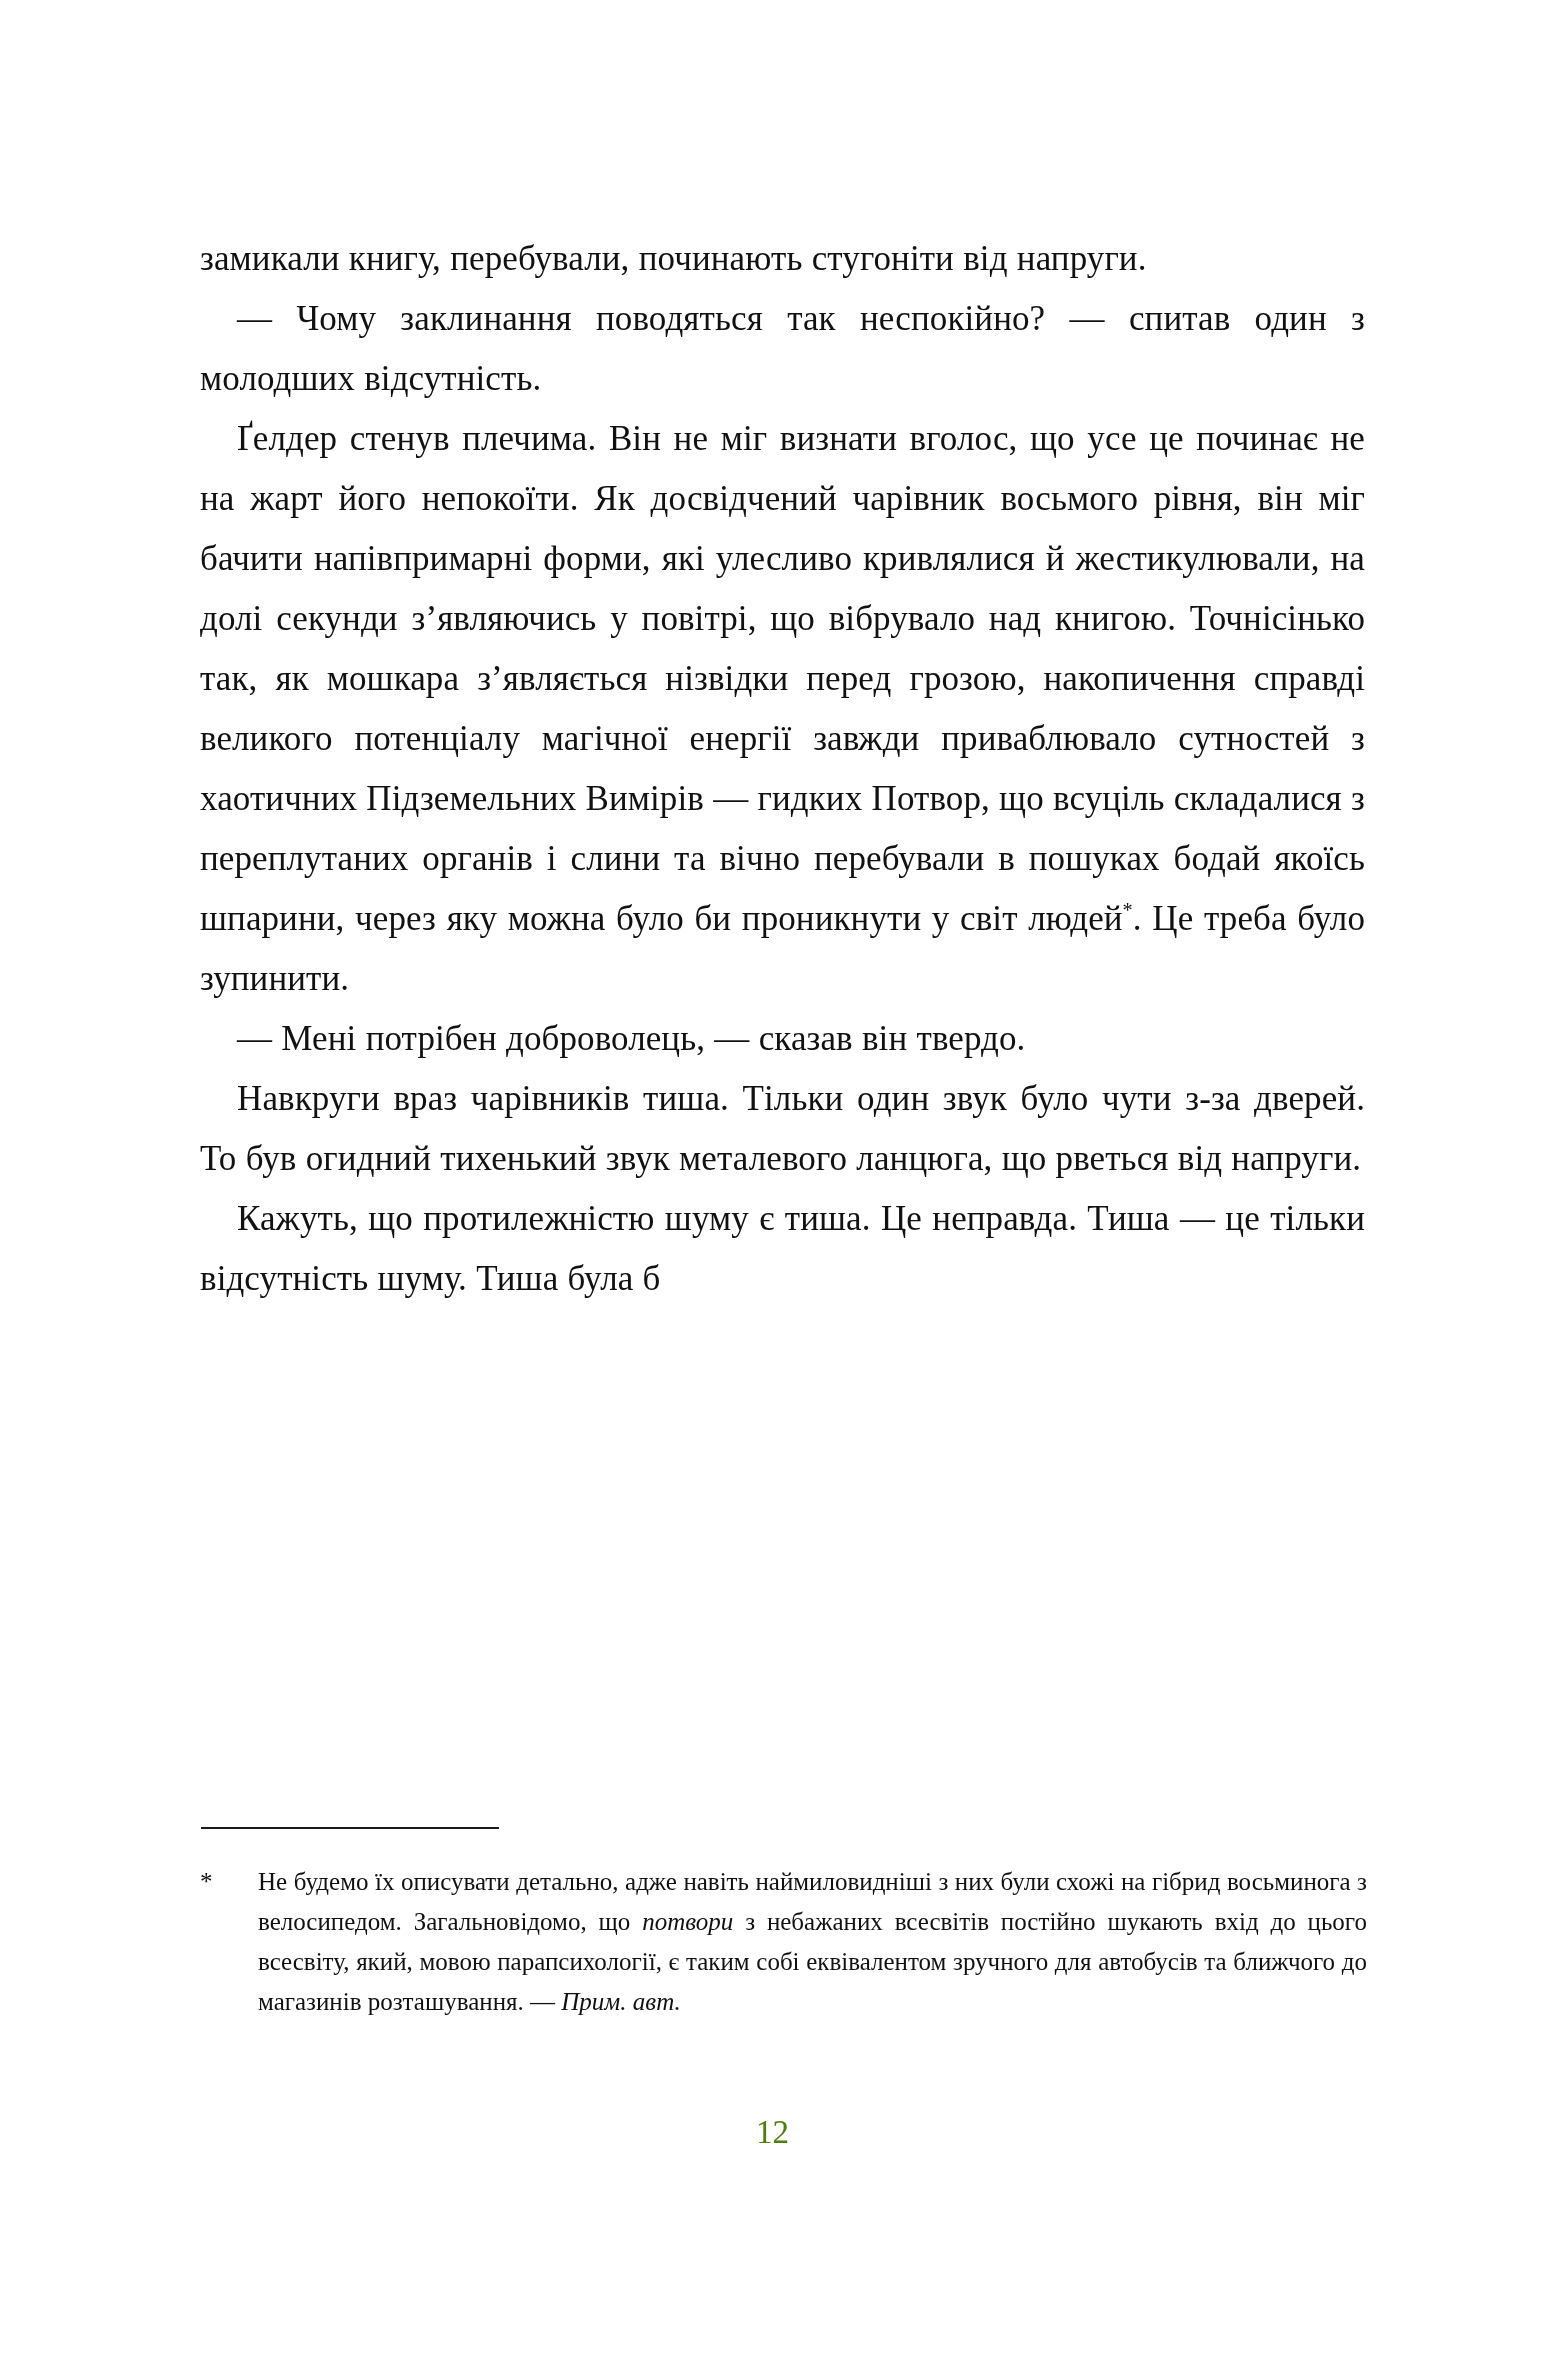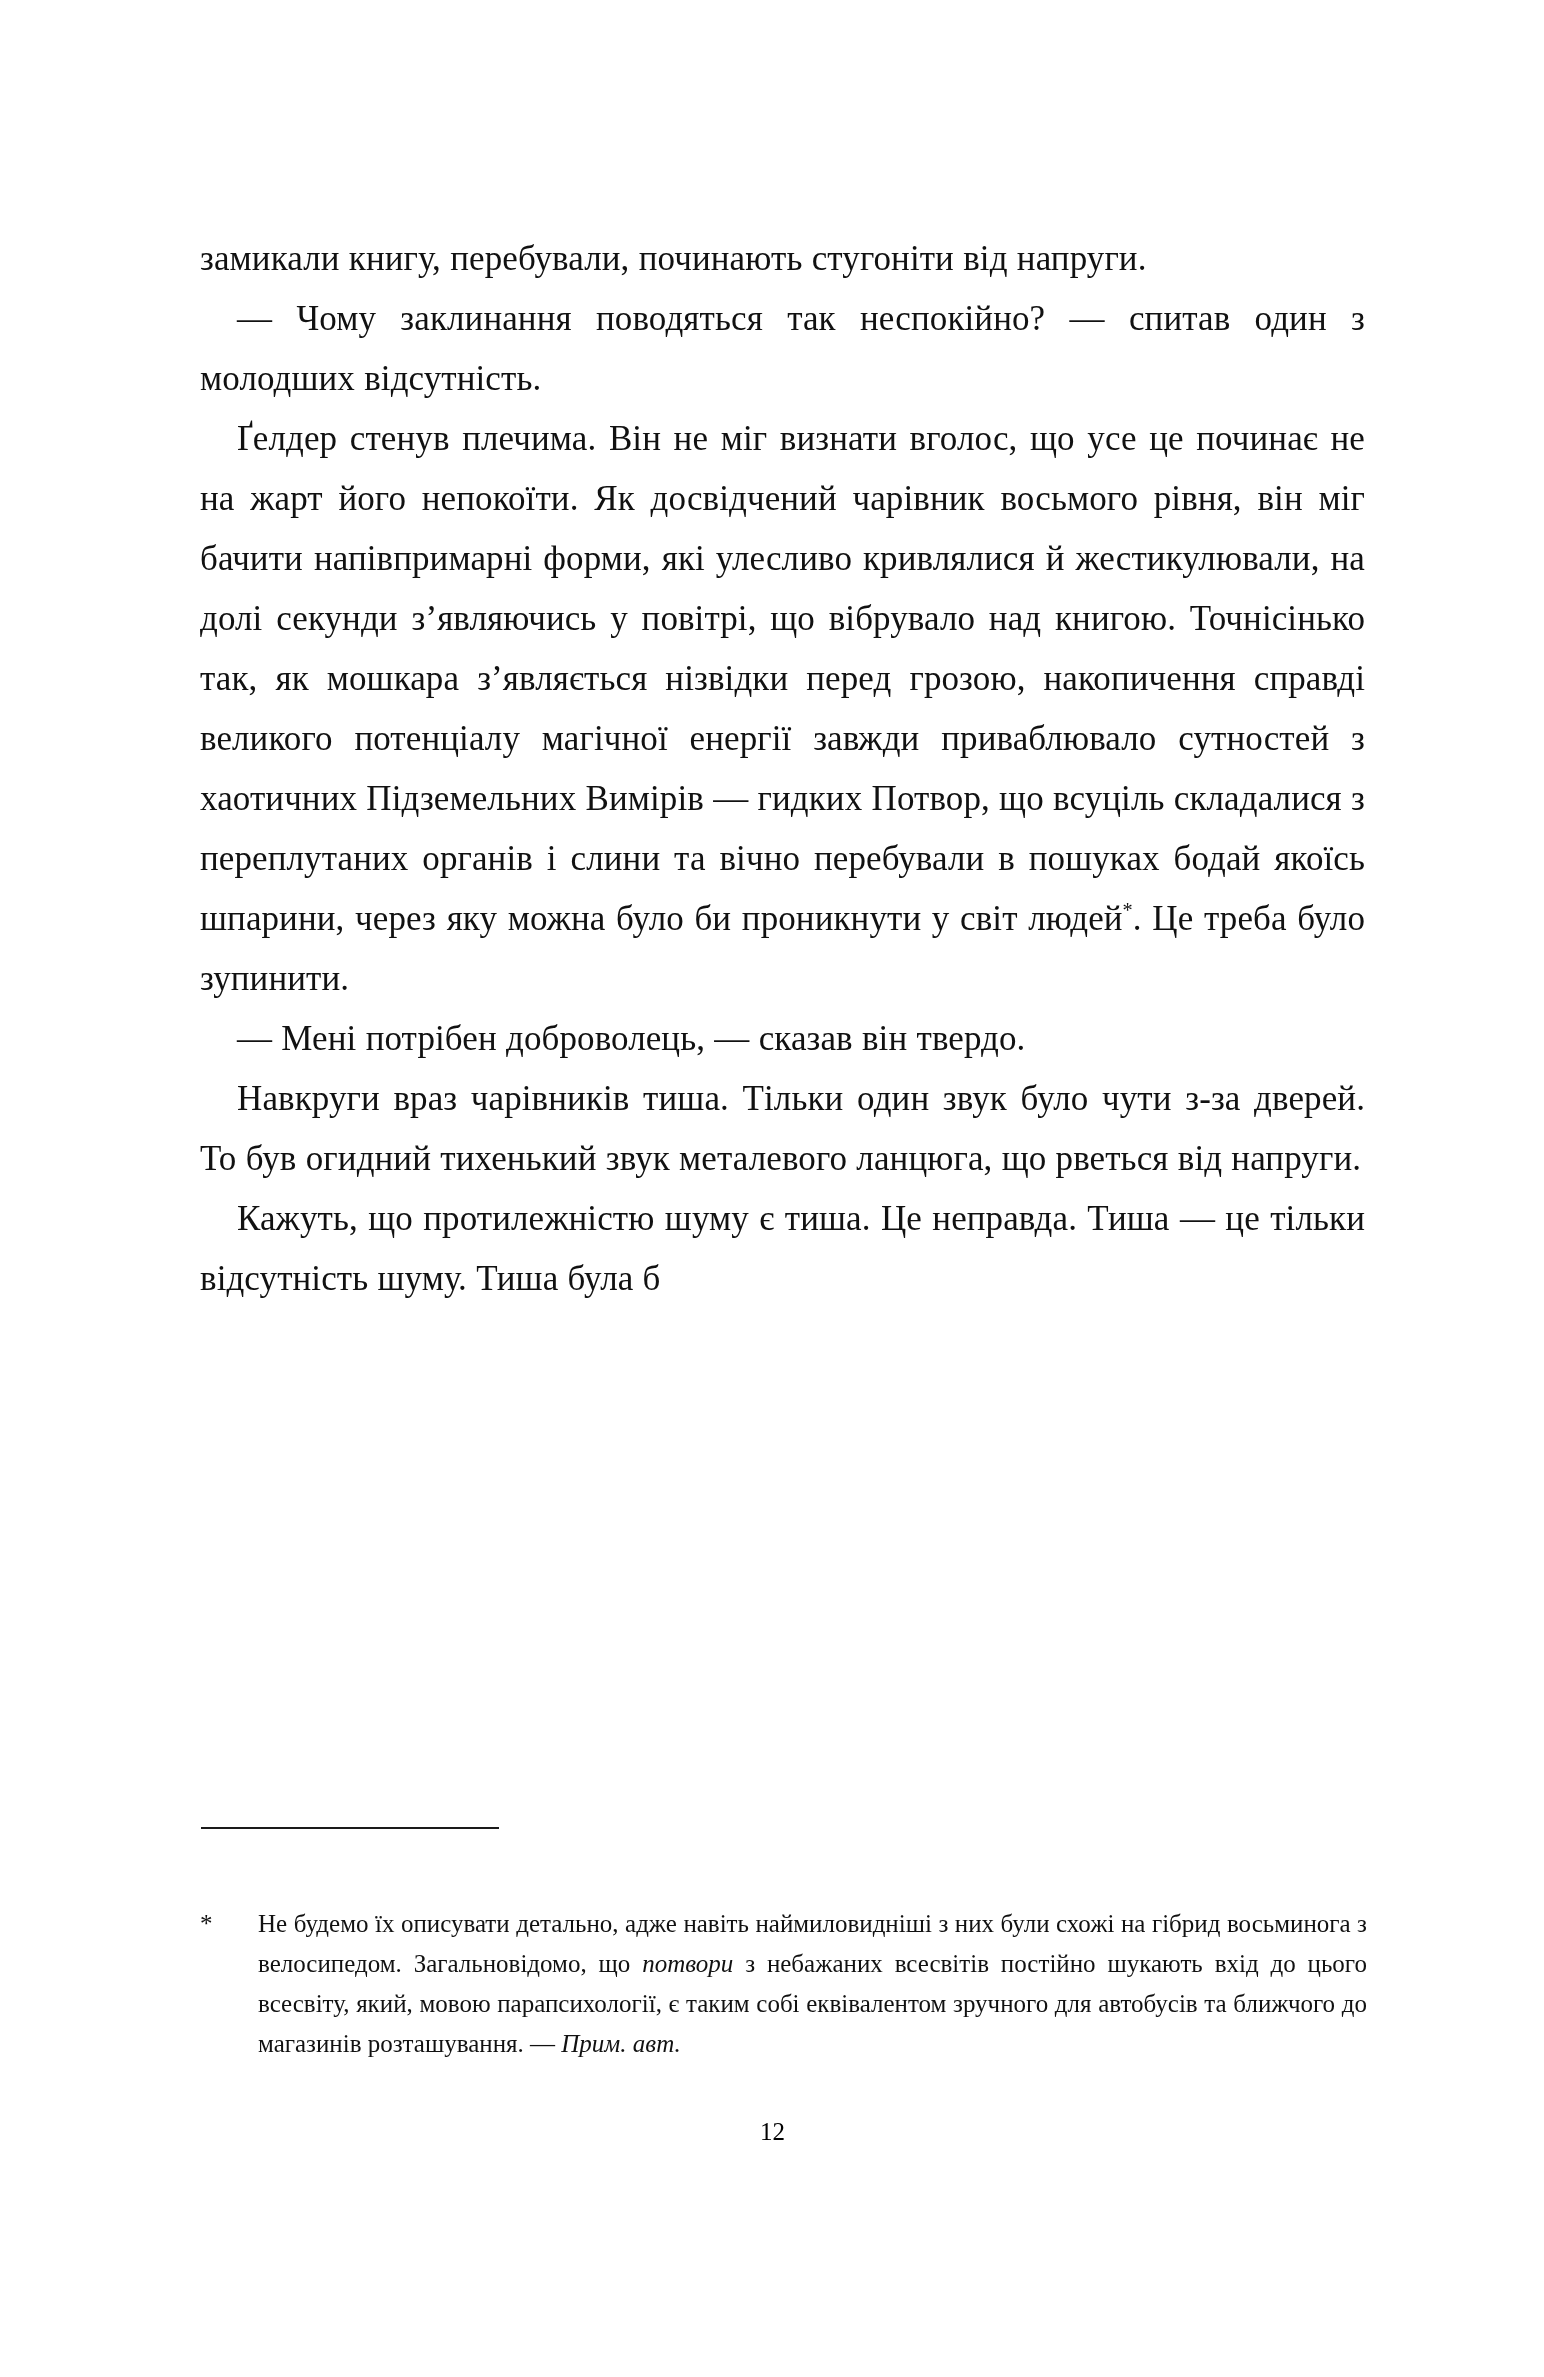--- a/index.html
+++ b/index.html
@@ -59,21 +59,21 @@
     left: 201px;
     top: 1827px;
     width: 298px;
     height: 0;
     border-top: 2.4px solid #1a1a1a;
   }
 
   .footnote {
     position: absolute;
     left: 200px;
-    top: 1904px;
+    top: 1862px;
     width: 1167px;
     font-size: 25px;
     line-height: 40px;
     text-align: justify;
     text-justify: inter-word;
     hyphens: manual;
     -webkit-hyphens: manual;
   }
 
   .footnote .fn-body {
@@ -94,23 +94,23 @@
     font-style: italic;
   }
 
   
   .folio {
     position: absolute;
     left: 0;
     top: 2116px;
     width: 1545px;
     text-align: center;
-    font-size: 25px;
+    font-size: 33px;
     line-height: 32px;
-    color: #000000;
+    color: #4d7c0f;
   }
 </style>
 </head>
 <body>
 
 <div class="page">
 
   <div class="textblock">
 
     <p class="para">замикали книгу, перебували, починають стугоніти від на­пруги.</p>

